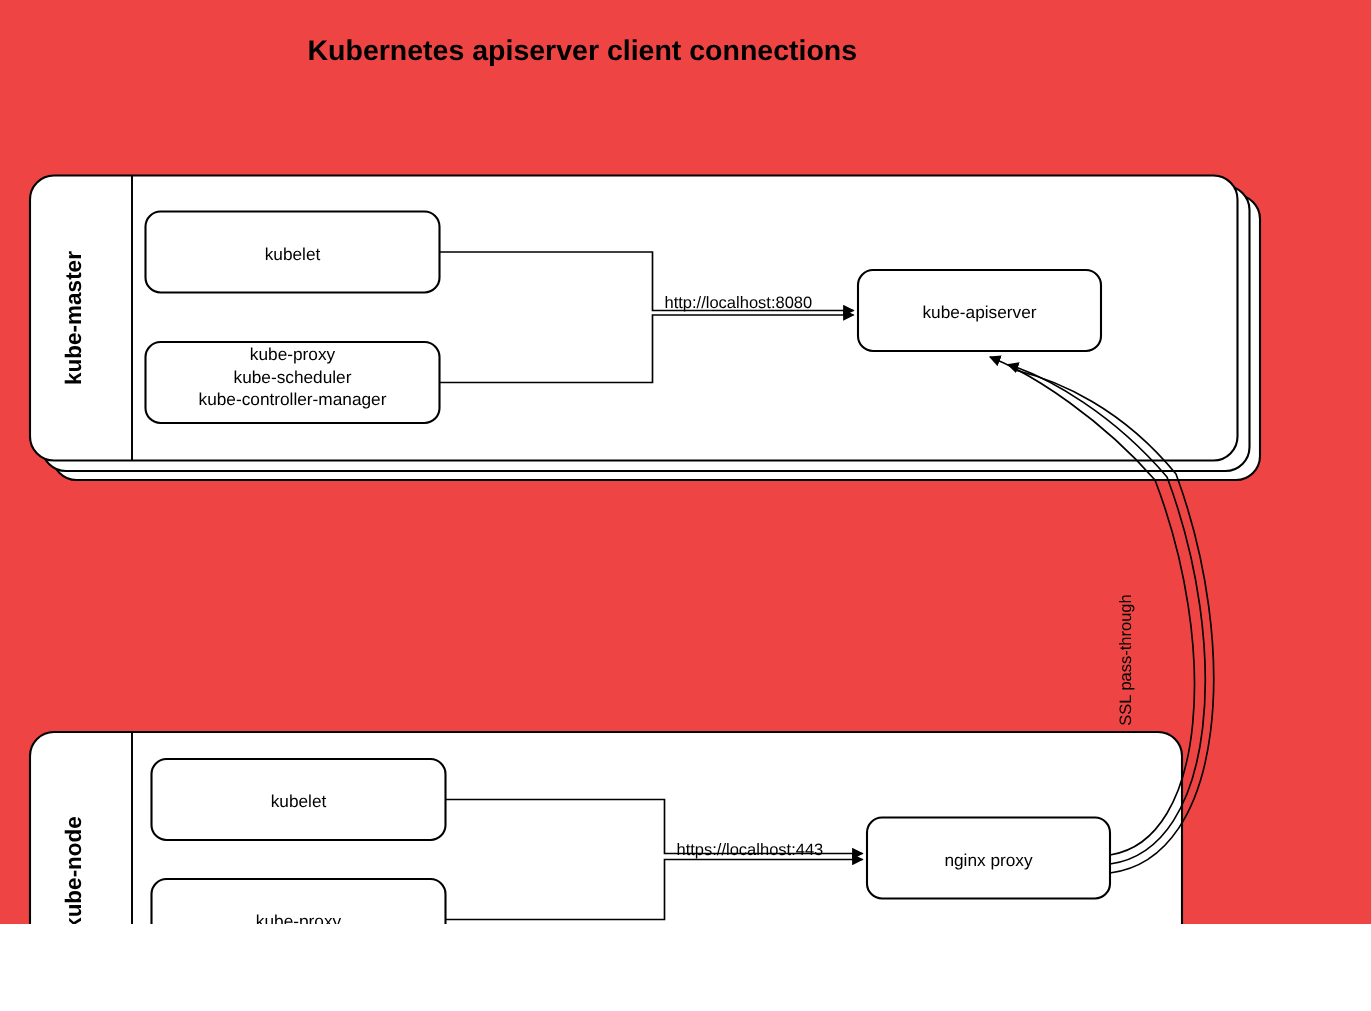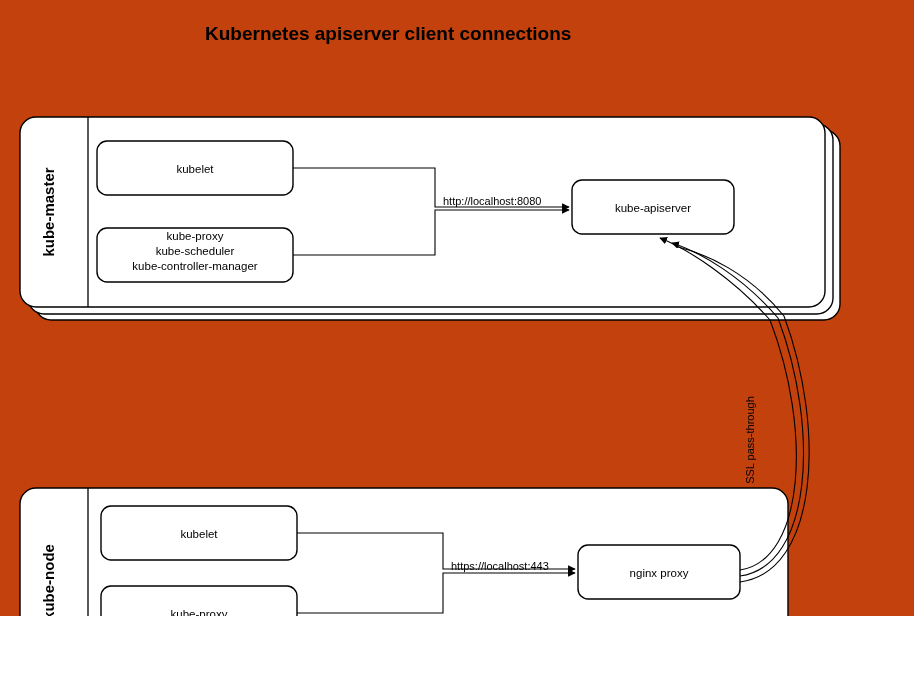--- a/index.html
+++ b/index.html
@@ -8,21 +8,21 @@
     background: #ffffff;
   }
   body {
     font-family: "Liberation Sans", sans-serif;
   }
   #stage {
     position: relative;
     width: 914px;
     height: 616px;
     overflow: hidden;
-    background: #c2410c;
+    background: #ef4444;
   }
   #diagram-svg {
     position: absolute;
     left: 0;
     top: 0;
   }
   .title-text {
     font-family: "Liberation Sans", sans-serif;
     font-size: 19px;
     font-weight: bold;

